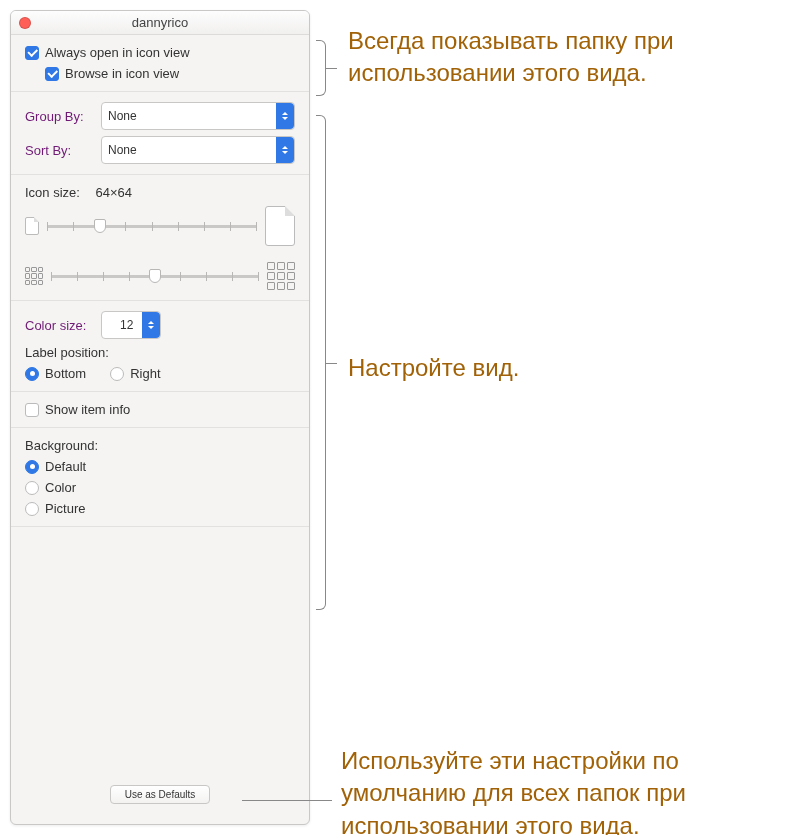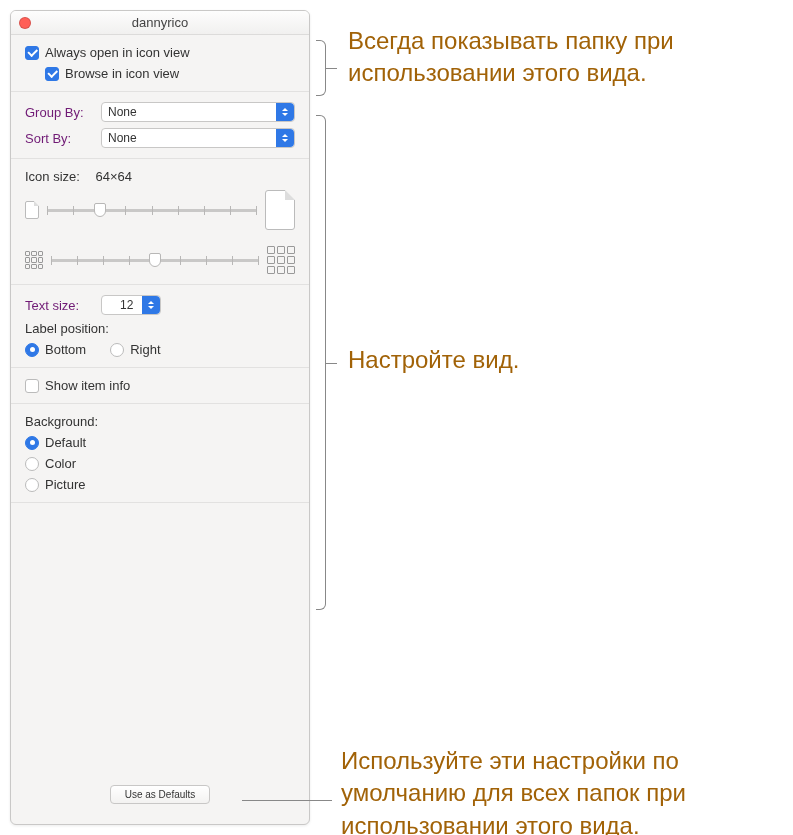--- a/index.html
+++ b/index.html
@@ -91,21 +91,21 @@
     .radio.checked::after {
       content: "";
       width: 5px; height: 5px;
       border-radius: 50%;
       background: #fff;
     }
     .label { color: #333; }
     .field-label { width: 70px; text-align: left; color: #701a75; }
     .select {
       flex: 1;
-      height: 20px;
+      height: 28px;
       background: #fff;
       border: 1px solid #c8c7c6;
       border-radius: 4px;
       position: relative;
       padding: 0 6px;
       line-height: 18px;
       font-size: 12px;
       color: #333;
       display: flex;
       align-items: center;
@@ -341,21 +341,21 @@
           <span></span>
           <span></span>
           <span></span>
           <span></span>
         </span>
     </div>
   </div>
 
   <div class="section">
     <div class="row">
-      <span class="field-label">Text size:</span>
+      <span class="field-label">Color size:</span>
       <div class="select small">
         <span>12</span>
         <span class="stepper"></span>
       </div>
     </div>
     <div class="row">
       <span>Label position:</span>
     </div>
     <div class="row">
       <span class="radio checked"></span>
@@ -393,16 +393,16 @@
 
   <div class="footer">
     <span class="btn">Use as Defaults</span>
   </div>
 </div>
 
 <div class="bracket" style="left:316px; top:40px; height:56px; width:10px;"></div>
 <div class="annot" style="left:348px; top:25px;">Всегда показывать папку при использовании этого вида.</div>
 
 <div class="bracket" style="left:316px; top:115px; height:495px; width:10px;"></div>
-<div class="annot" style="left:348px; top:344px;">Настройте вид.</div>
+<div class="annot" style="left:348px; top:352px;">Настройте вид.</div>
 
 <div class="leader" style="left:242px; top:800px; width:90px;"></div>
 <div class="annot" style="left:341px; top:745px;">Используйте эти настройки по умолчанию для всех папок при использовании этого вида.</div>
 
 </body></html>

